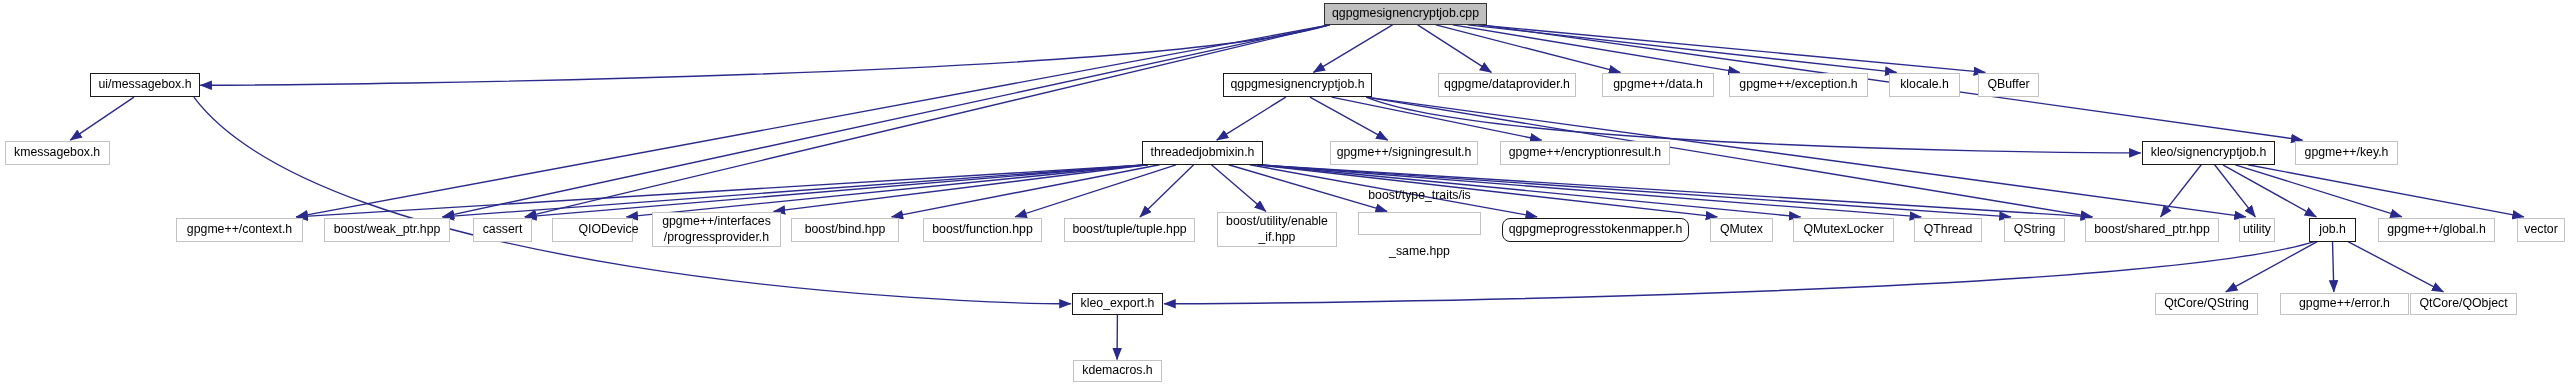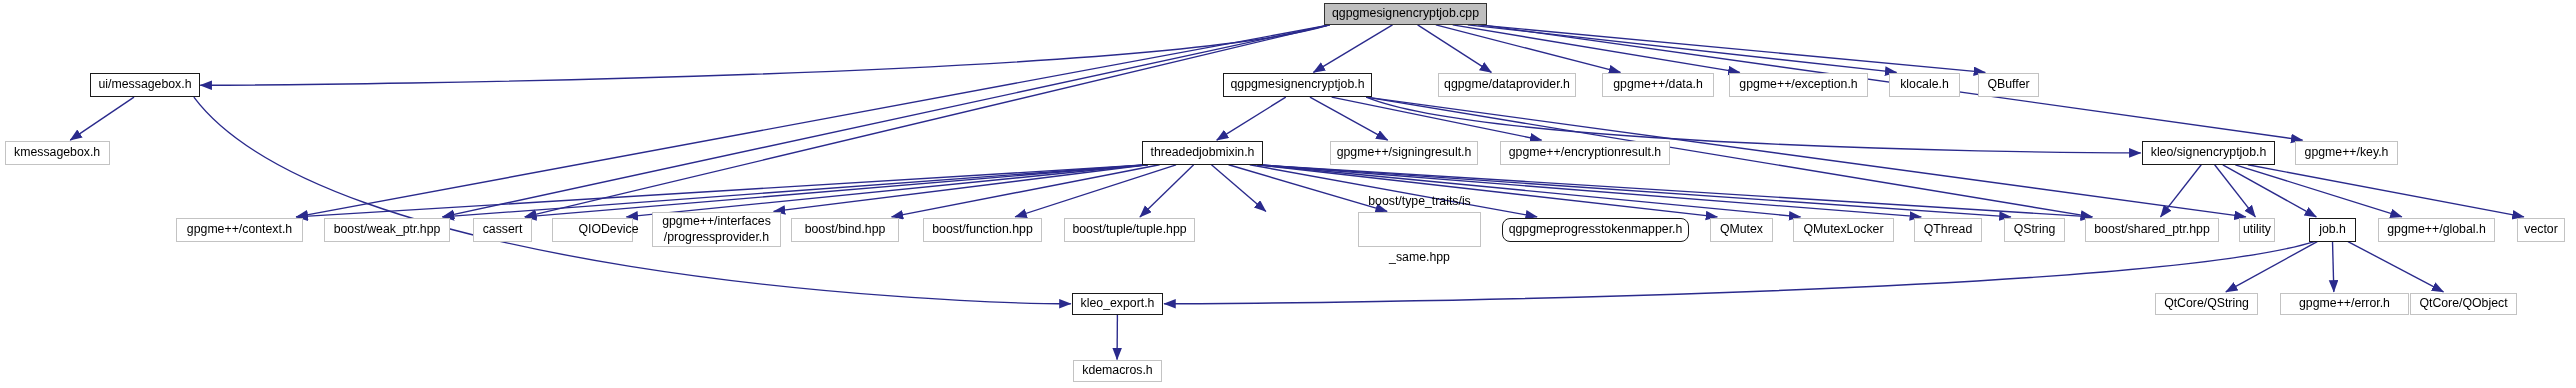--- a/index.html
+++ b/index.html
@@ -131,21 +131,25 @@
     </div>
     <div class="node plain" style="left: 791px; top: 218px; width: 108px; height: 24px;">
       <div class="lbl">boost/bind.hpp</div>
     </div>
     <div class="node plain" style="left: 923px; top: 218px; width: 119px; height: 24px;">
       <div class="lbl">boost/function.hpp</div>
     </div>
     <div class="node plain" style="left: 1064px; top: 218px; width: 131px; height: 24px;">
       <div class="lbl">boost/tuple/tuple.hpp</div>
     </div>
-    <div class="node plain" style="left: 1358px; top: 212px; width: 123px; height: 35px; gap: 40px;">
+    <div class="node plain" style="left: 1217px; top: 212px; width: 120px; height: 35px;">
+      <div class="lbl">boost/utility/enable</div>
+      <div class="lbl">_if.hpp</div>
+    </div>
+    <div class="node plain" style="left: 1358px; top: 212px; width: 123px; height: 23px; gap: 40px;">
       <div class="lbl">boost/type_traits/is</div>
       <div class="lbl">_same.hpp</div>
     </div>
     <div class="node linked" style="left: 1502px; top: 218px; width: 187px; height: 24px; border-radius: 8px;">
       <div class="lbl">qgpgmeprogresstokenmapper.h</div>
     </div>
     <div class="node plain" style="left: 1710px; top: 218px; width: 63px; height: 24px;">
       <div class="lbl">QMutex</div>
     </div>
     <div class="node plain" style="left: 1793px; top: 218px; width: 101px; height: 24px;">

